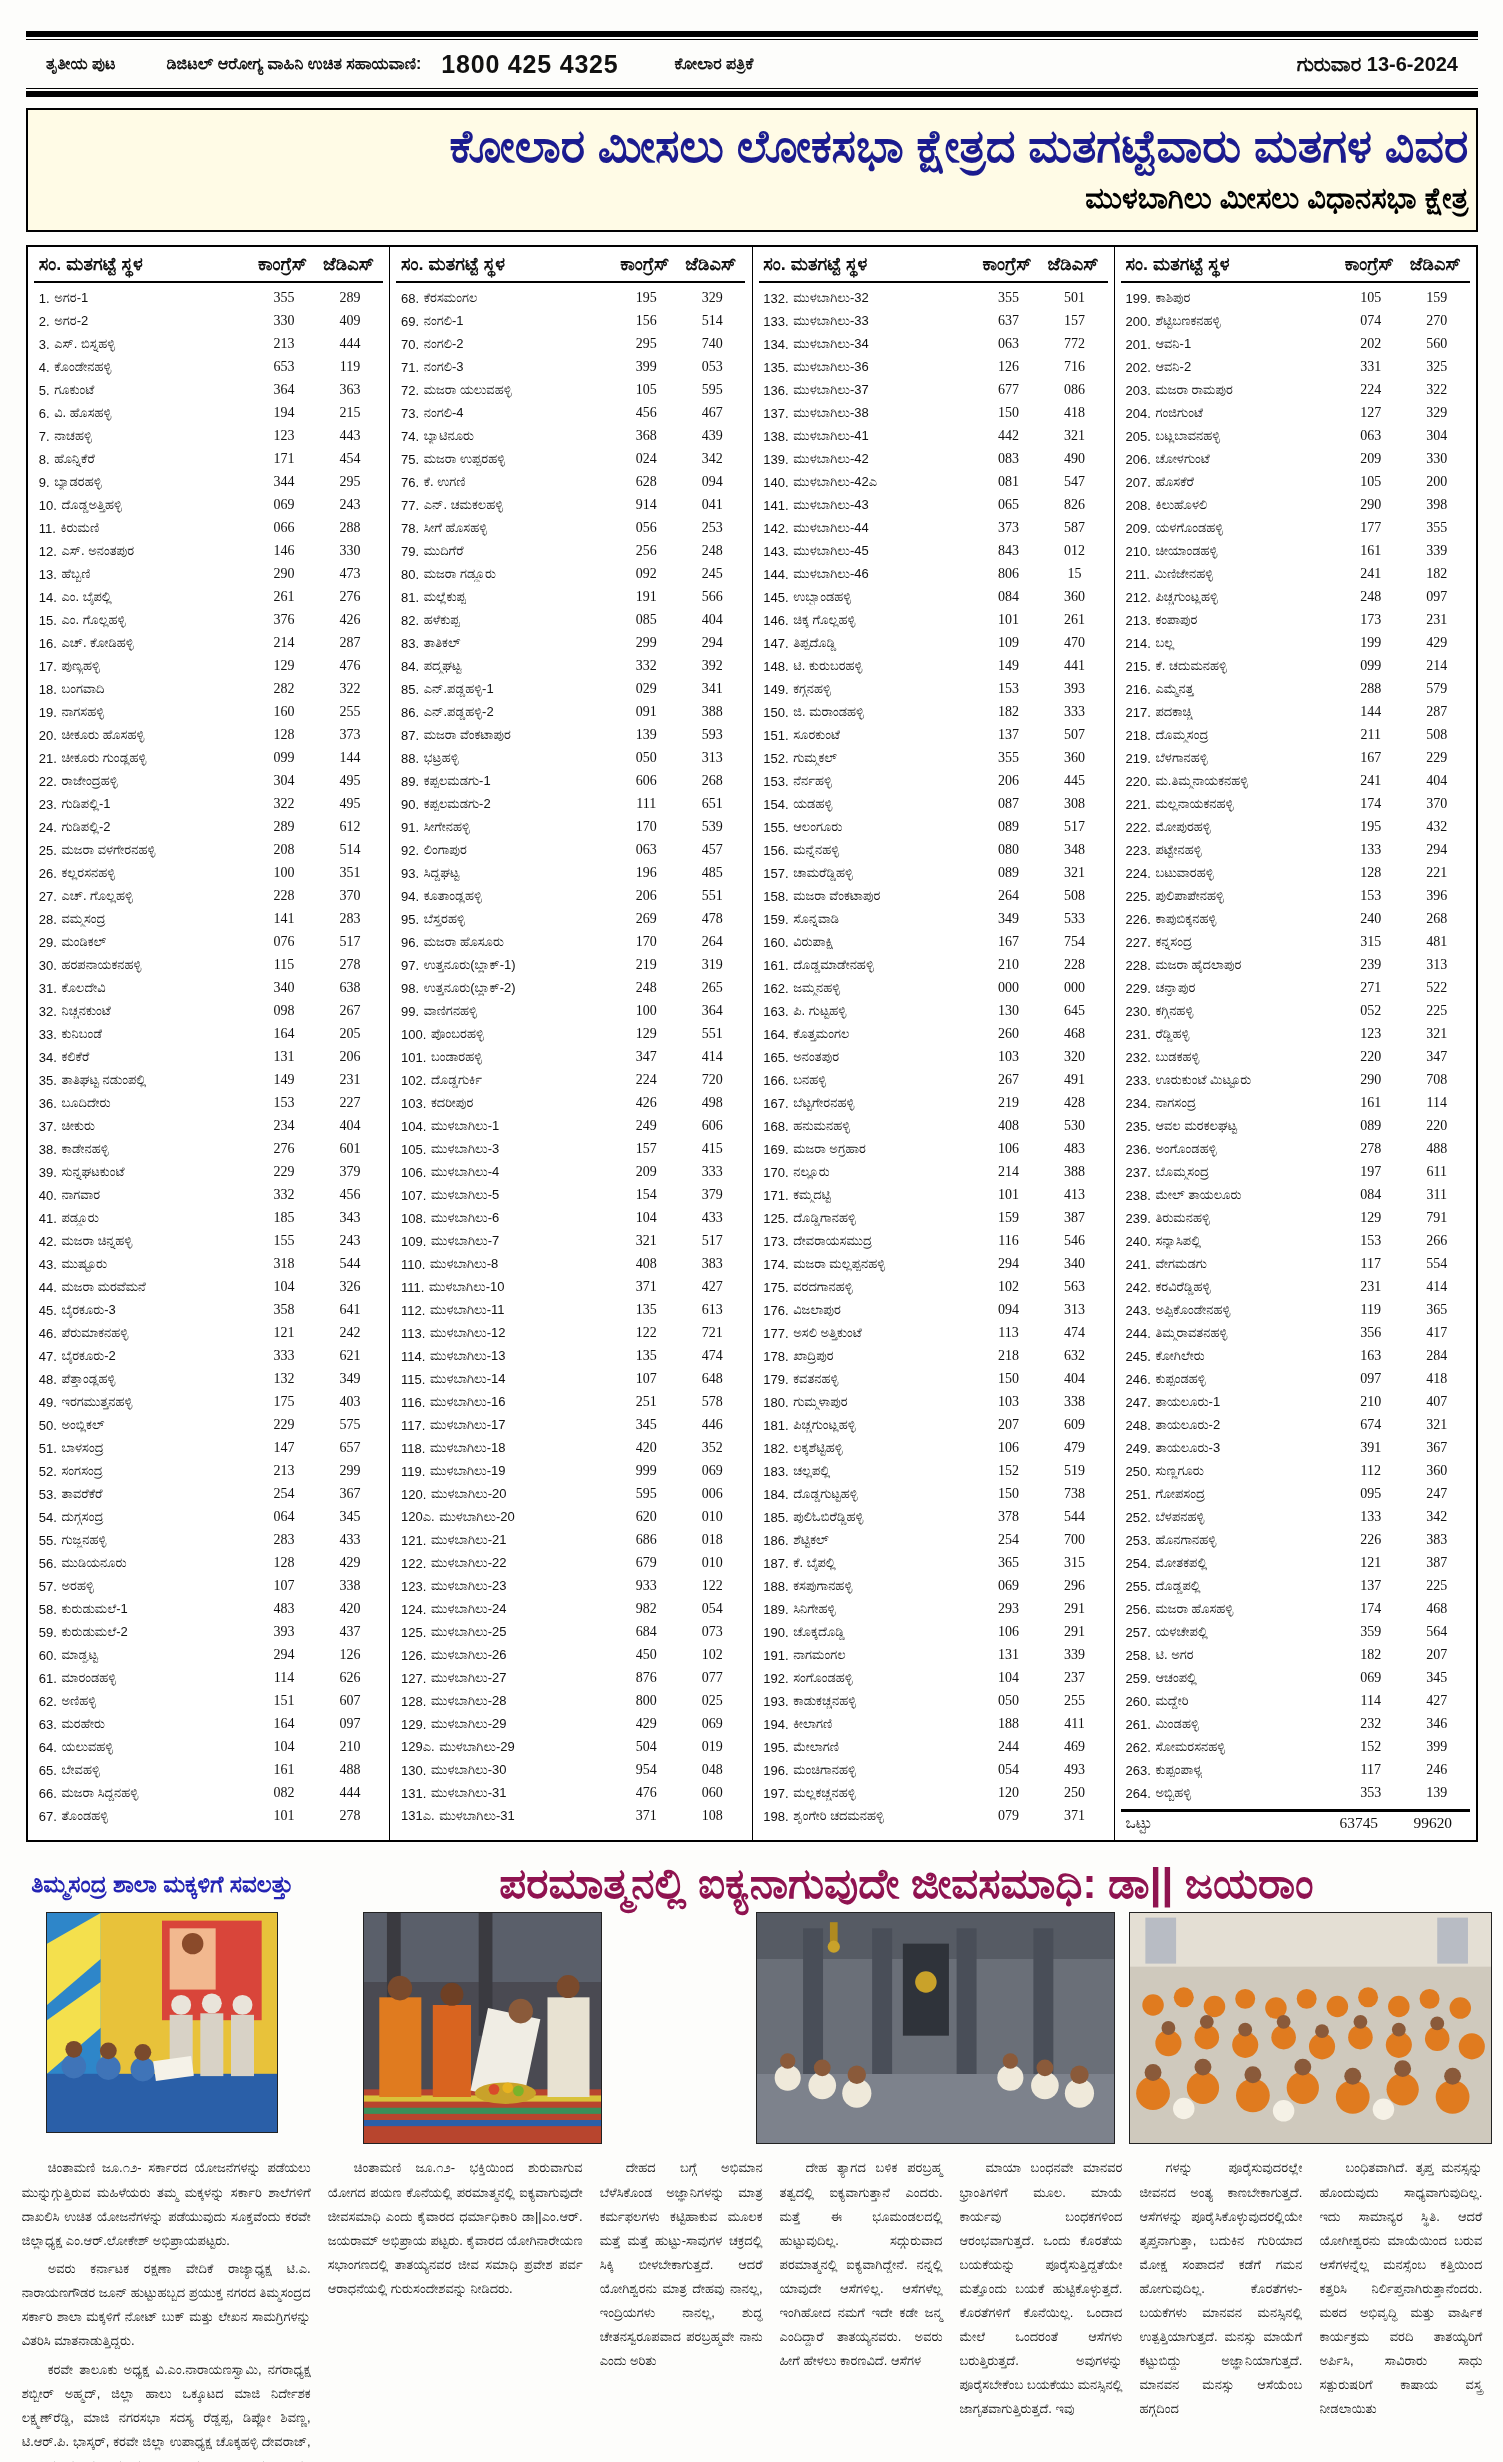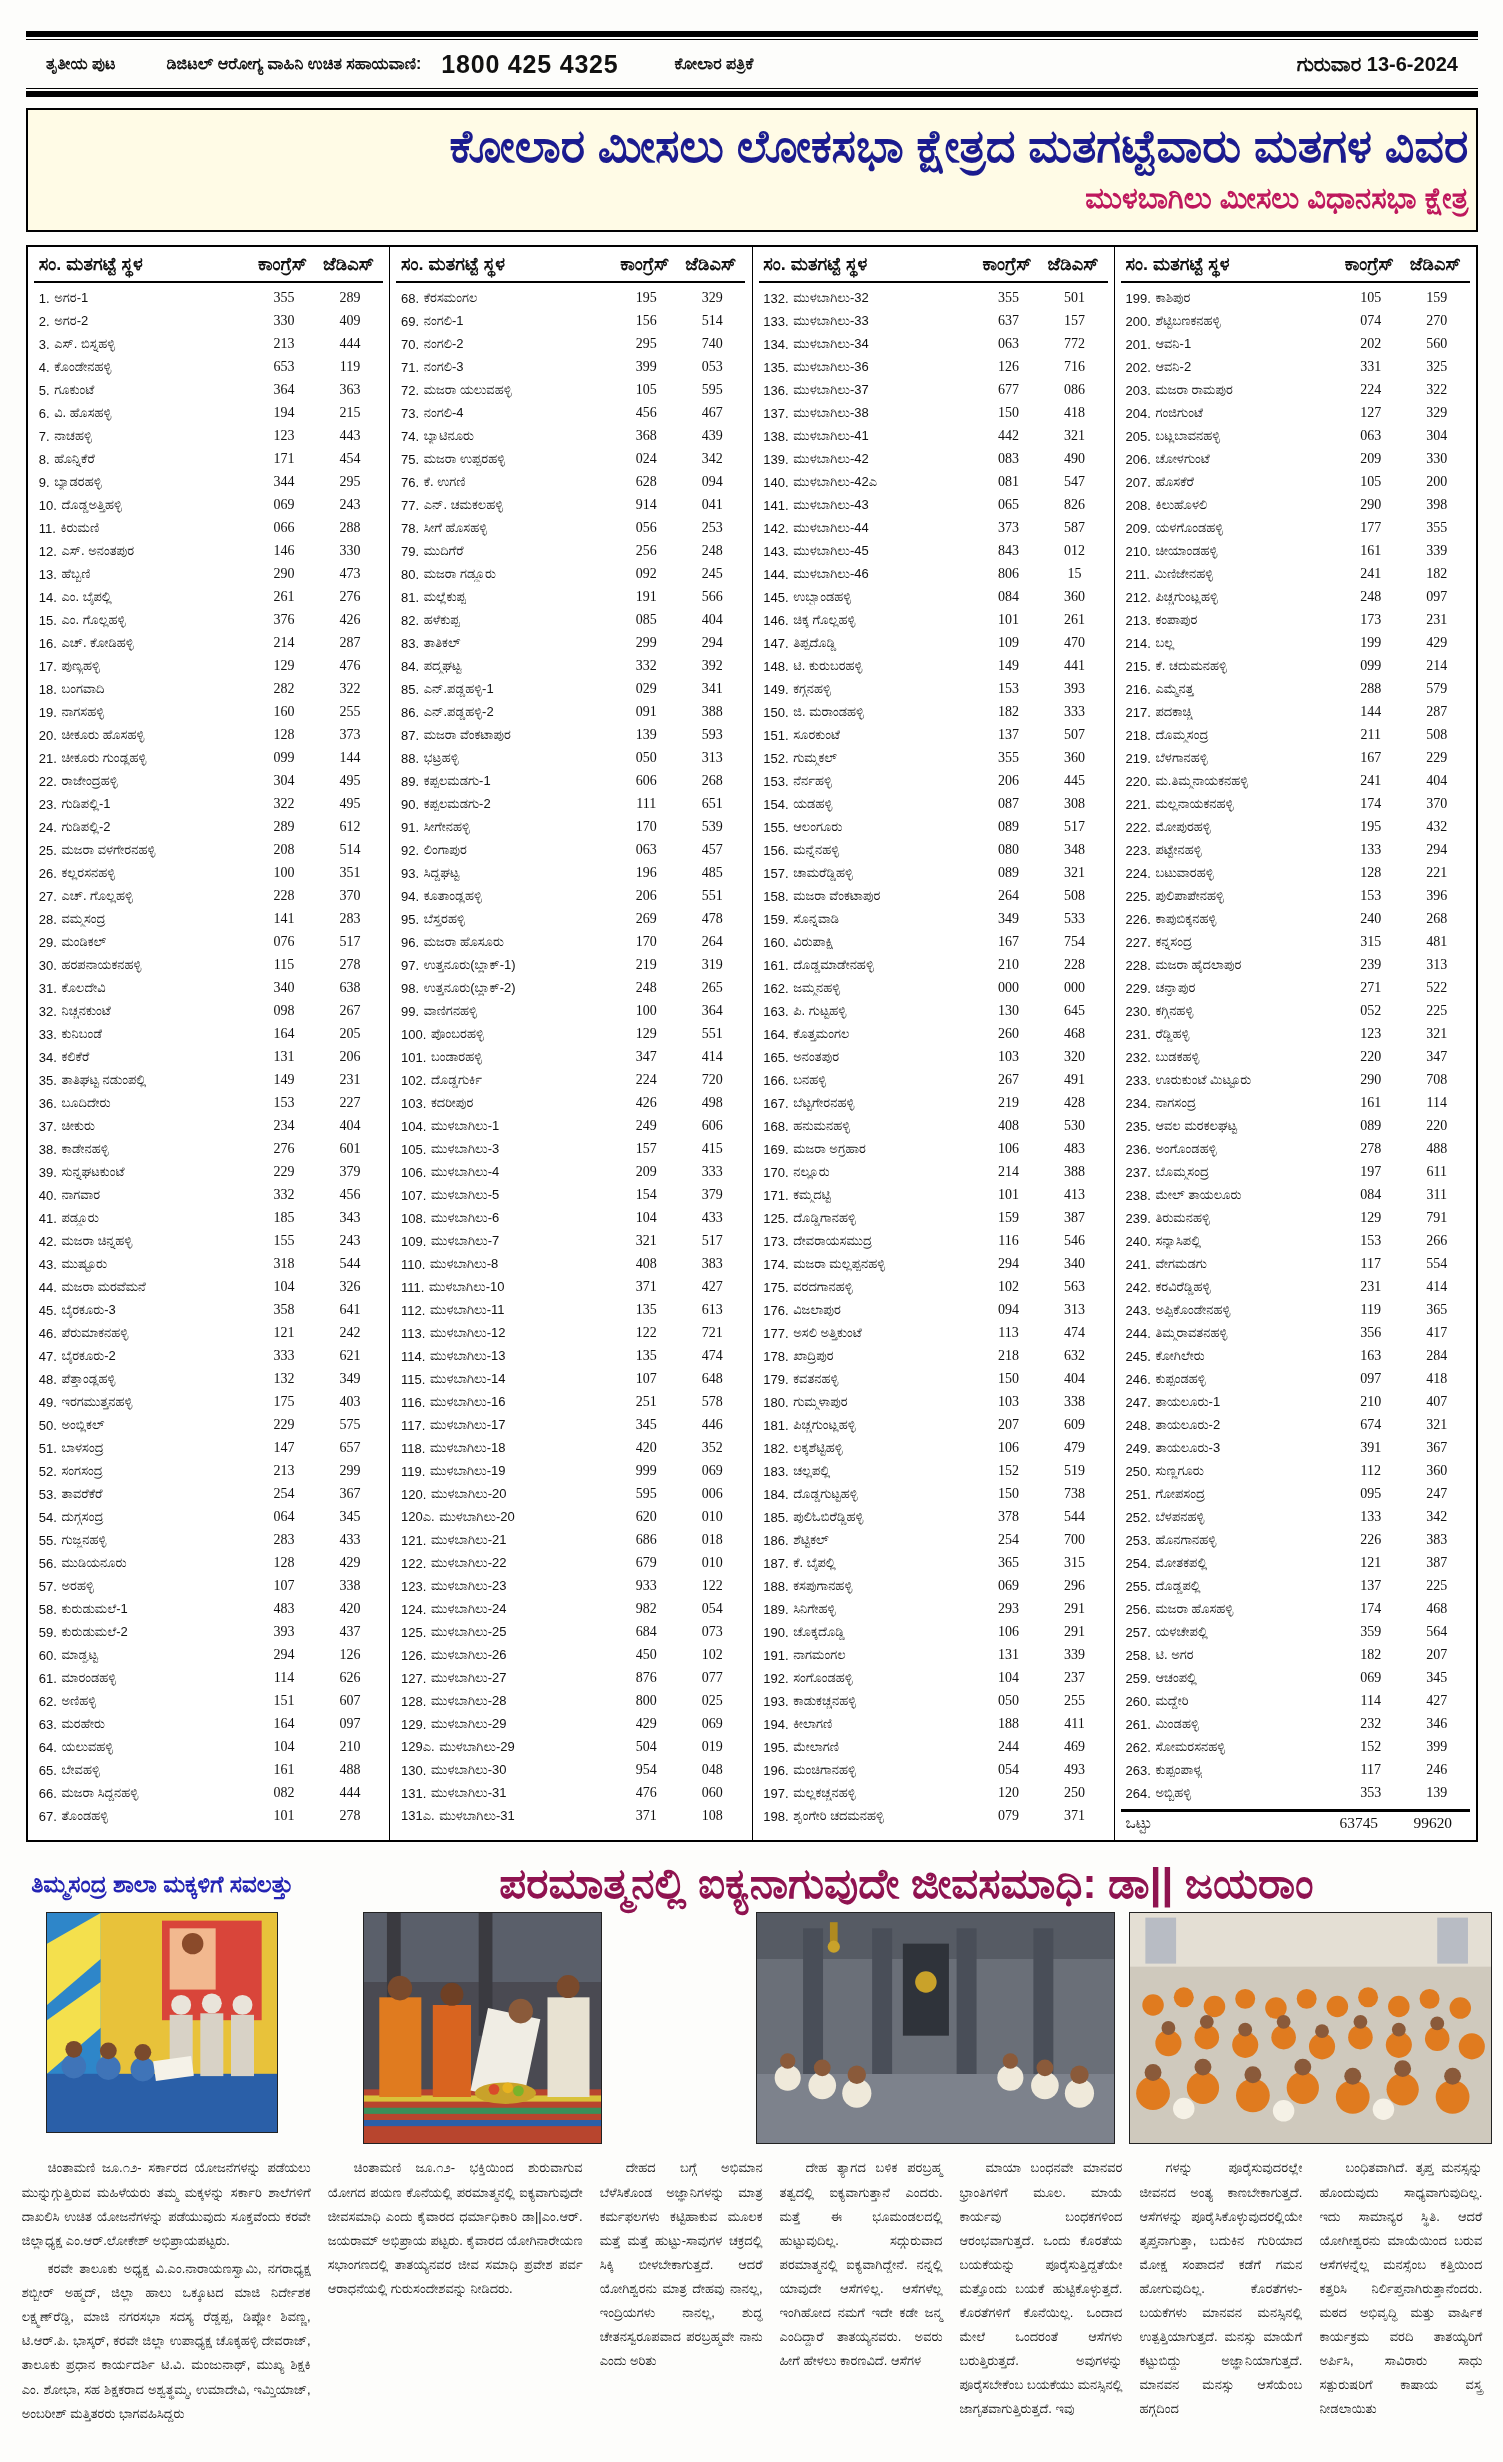--- a/index.html
+++ b/index.html
@@ -12,21 +12,21 @@
   .masthead-in { border-top:1.5px solid #000; border-bottom:1.5px solid #000; margin:2.3px 0; padding:9.3px 20px; display:flex; align-items:center; gap:20px; }
   .mh-edition { font-weight:bold; font-size:16px; }
   .mh-help { font-weight:bold; font-size:16px; margin-left:31px; }
   .mh-phone { font-weight:bold; font-size:25px; letter-spacing:0.8px; }
   .mh-paper { font-weight:bold; font-size:16px; margin-left:36px; }
   .mh-date { margin-left:auto; font-weight:bold; font-size:20px; }
 
   
   .titlebox { margin:10.8px 26px 0 26px; border:2.3px solid #000; background:#fffbe6; text-align:right; padding:10.8px 7.7px 14px 7.7px; }
   .main-title { color:#1b1b8f; font-weight:bold; font-size:46px; line-height:1.1; }
-  .sub-title { color:#be185d; font-weight:bold; font-size:29px; margin-top:10.8px; }
+  .sub-title { color:#000000; font-weight:bold; font-size:29px; margin-top:10.8px; }
 
   
   .vote-table { margin:12.4px 26px 0 26px; border:2.3px solid #000; display:flex; background:#fff; }
   .vote-col { flex:1 1 0; border-left:1.5px solid #000; display:flex; flex-direction:column; padding:0 6.2px 7.7px 6.2px; }
   .vote-col:first-child { border-left:none; }
   .vhead { display:flex; align-items:center; border-bottom:2.3px solid #000; font-weight:bold; font-size:18px; padding:7.7px 1.5px 6.2px 4.6px; }
   .vhead .h-nm { flex:1 1 auto; text-align:left; }
   .vhead .h-cg, .vhead .h-jd { flex:0 0 66px; text-align:center; }
   .rows { flex:1 1 auto; padding-top:3.1px; }
   .vrow { display:flex; align-items:center; height:23px; font-size:13px; overflow:hidden; }
@@ -1884,20 +1884,21 @@
               <circle cx="200" cy="258" r="14"></circle>
               <circle cx="330" cy="256" r="14"></circle>
           </g>
         </svg>
       </div>
     </div>
 
     <div class="text-band">
       <div class="tcol t-school">
         <p>ಚಿಂತಾಮಣಿ ಜೂ.೧೨- ಸರ್ಕಾರದ ಯೋಜನೆಗಳನ್ನು ಪಡೆಯಲು ಮುನ್ನುಗ್ಗುತ್ತಿರುವ ಮಹಿಳೆಯರು ತಮ್ಮ ಮಕ್ಕಳನ್ನು ಸರ್ಕಾರಿ ಶಾಲೆಗಳಿಗೆ ದಾಖಲಿಸಿ ಉಚಿತ ಯೋಜನೆಗಳನ್ನು ಪಡೆಯುವುದು ಸೂಕ್ತವೆಂದು ಕರವೇ ಜಿಲ್ಲಾಧ್ಯಕ್ಷ ಎಂ.ಆರ್.ಲೋಕೇಶ್ ಅಭಿಪ್ರಾಯಪಟ್ಟರು.</p>
+        <p>ಅವರು ಕರ್ನಾಟಕ ರಕ್ಷಣಾ ವೇದಿಕೆ ರಾಜ್ಯಾಧ್ಯಕ್ಷ ಟಿ.ಎ. ನಾರಾಯಣಗೌಡರ ಜೂನ್ ಹುಟ್ಟುಹಬ್ಬದ ಪ್ರಯುಕ್ತ ನಗರದ ತಿಮ್ಮಸಂದ್ರದ ಸರ್ಕಾರಿ ಶಾಲಾ ಮಕ್ಕಳಿಗೆ ನೋಟ್ ಬುಕ್ ಮತ್ತು ಲೇಖನ ಸಾಮಗ್ರಿಗಳನ್ನು ವಿತರಿಸಿ ಮಾತನಾಡುತ್ತಿದ್ದರು.</p>
         <p>ಕರವೇ ತಾಲೂಕು ಅಧ್ಯಕ್ಷ ವಿ.ಎಂ.ನಾರಾಯಣಸ್ವಾಮಿ, ನಗರಾಧ್ಯಕ್ಷ ಶಬ್ಬೀರ್ ಅಹ್ಮದ್, ಜಿಲ್ಲಾ ಹಾಲು ಒಕ್ಕೂಟದ ಮಾಜಿ ನಿರ್ದೇಶಕ ಲಕ್ಷ್ಮಣ್‌ರೆಡ್ಡಿ, ಮಾಜಿ ನಗರಸಭಾ ಸದಸ್ಯ ರೆಡ್ಡಪ್ಪ, ಡಿಪ್ಲೋ ಶಿವಣ್ಣ, ಟಿ.ಆರ್.ಪಿ. ಭಾಸ್ಕರ್, ಕರವೇ ಜಿಲ್ಲಾ ಉಪಾಧ್ಯಕ್ಷ ಚೊಕ್ಕಹಳ್ಳಿ ದೇವರಾಜ್, ತಾಲೂಕು ಪ್ರಧಾನ ಕಾರ್ಯದರ್ಶಿ ಟಿ.ವಿ. ಮಂಜುನಾಥ್, ಮುಖ್ಯ ಶಿಕ್ಷಕಿ ಎಂ. ಶೋಭಾ, ಸಹ ಶಿಕ್ಷಕರಾದ ಅಶ್ವತ್ಥಮ್ಮ, ಉಮಾದೇವಿ, ಇಮ್ತಿಯಾಜ್, ಅಂಬರೀಶ್ ಮತ್ತಿತರರು ಭಾಗವಹಿಸಿದ್ದರು</p>
       </div>
       <div class="tcol t-c1">
         <p>ಚಿಂತಾಮಣಿ ಜೂ.೧೨- ಭಕ್ತಿಯಿಂದ ಶುರುವಾಗುವ ಯೋಗದ ಪಯಣ ಕೊನೆಯಲ್ಲಿ ಪರಮಾತ್ಮನಲ್ಲಿ ಐಕ್ಯವಾಗುವುದೇ ಜೀವಸಮಾಧಿ ಎಂದು ಕೈವಾರದ ಧರ್ಮಾಧಿಕಾರಿ ಡಾ||ಎಂ.ಆರ್. ಜಯರಾಮ್ ಅಭಿಪ್ರಾಯ ಪಟ್ಟರು. ಕೈವಾರದ ಯೋಗಿನಾರೇಯಣ ಸಭಾಂಗಣದಲ್ಲಿ ತಾತಯ್ಯನವರ ಜೀವ ಸಮಾಧಿ ಪ್ರವೇಶ ಪರ್ವ ಆರಾಧನೆಯಲ್ಲಿ ಗುರುಸಂದೇಶವನ್ನು ನೀಡಿದರು.</p>
       </div>
       <div class="tcol t-cn">
         <p>ದೇಹದ ಬಗ್ಗೆ ಅಭಿಮಾನ ಬೆಳೆಸಿಕೊಂಡ ಅಜ್ಞಾನಿಗಳನ್ನು ಮಾತ್ರ ಕರ್ಮಫಲಗಳು ಕಟ್ಟಿಹಾಕುವ ಮೂಲಕ ಮತ್ತೆ ಮತ್ತೆ ಹುಟ್ಟು-ಸಾವುಗಳ ಚಕ್ರದಲ್ಲಿ ಸಿಕ್ಕಿ ಬೀಳಬೇಕಾಗುತ್ತದೆ. ಆದರೆ ಯೋಗಿಶ್ವರನು ಮಾತ್ರ ದೇಹವು ನಾನಲ್ಲ, ಇಂದ್ರಿಯಗಳು ನಾನಲ್ಲ, ಶುದ್ಧ ಚೇತನಸ್ವರೂಪವಾದ ಪರಬ್ರಹ್ಮವೇ ನಾನು ಎಂದು ಅರಿತು</p>
       </div>
       <div class="tcol t-cn">
         <p>ದೇಹ ತ್ಯಾಗದ ಬಳಿಕ ಪರಬ್ರಹ್ಮ ತತ್ವದಲ್ಲಿ ಐಕ್ಯವಾಗುತ್ತಾನೆ ಎಂದರು. ಮತ್ತೆ ಈ ಭೂಮಂಡಲದಲ್ಲಿ ಹುಟ್ಟುವುದಿಲ್ಲ. ಸದ್ಗುರುವಾದ ಪರಮಾತ್ಮನಲ್ಲಿ ಐಕ್ಯವಾಗಿದ್ದೇನೆ. ನನ್ನಲ್ಲಿ ಯಾವುದೇ ಆಸೆಗಳಿಲ್ಲ. ಆಸೆಗಳೆಲ್ಲ ಇಂಗಿಹೋದ ನಮಗೆ ಇದೇ ಕಡೇ ಜನ್ಮ ಎಂದಿದ್ದಾರೆ ತಾತಯ್ಯನವರು. ಅವರು ಹೀಗೆ ಹೇಳಲು ಕಾರಣವಿದೆ. ಆಸೆಗಳ</p>

